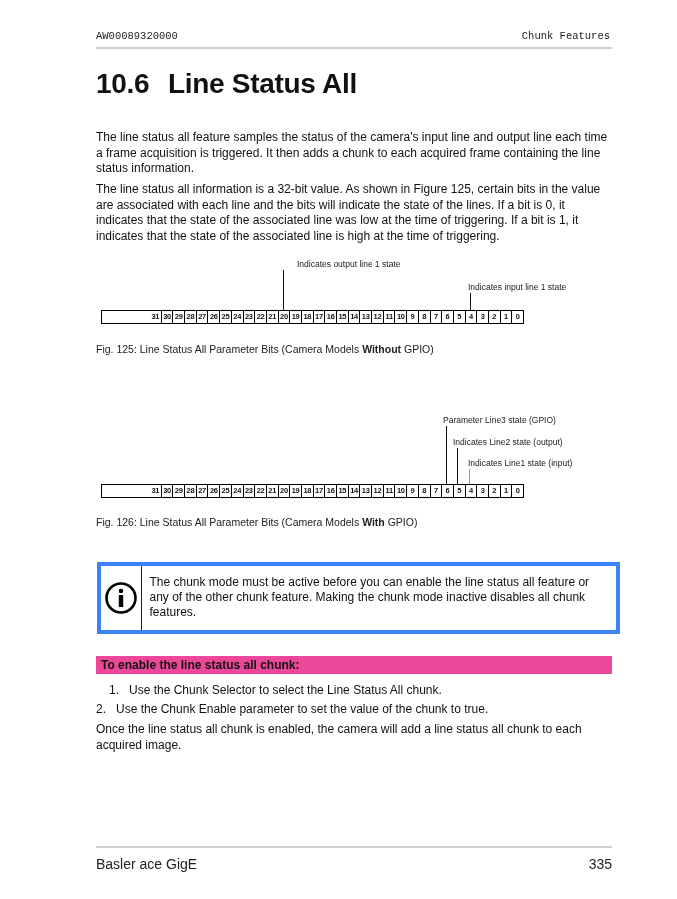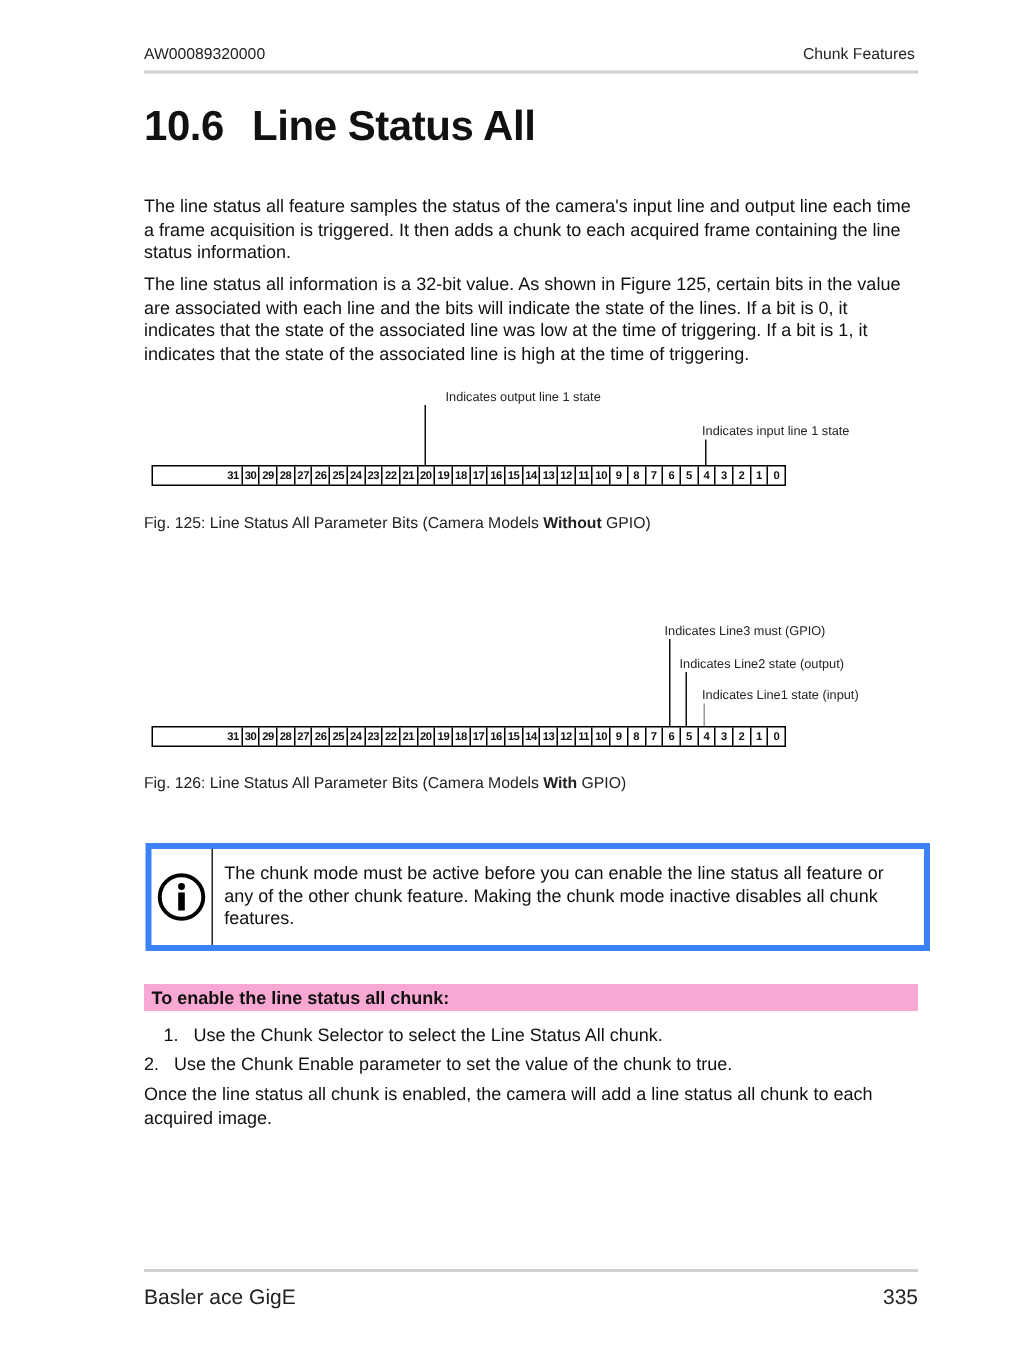--- a/index.html
+++ b/index.html
@@ -1,32 +1,32 @@
 <!DOCTYPE html>
 <html><head>
 <meta charset="utf-8">
 <style>
   html, body { margin:0; padding:0; background:#fff; }
   body { width:677px; height:899px; position:relative; overflow:hidden; font-family:"Liberation Sans", sans-serif; color:#111; }
   .abs { position:absolute; }
-  .hdr { top:30px; font-size:10.5px; color:#222; }
+  .hdr { top:30px; font-size:10.5px; color:#222;font-family:Liberation Mono, monospace; }
   .hdr-rule { top:47px; left:96px; width:516px; height:2px; background:#d0d0d0; }
   .title { top:68px; left:96px; font-size:28px; font-weight:bold; letter-spacing:-0.3px; }
   .title .num { display:inline-block; width:72px; }
   .para { left:96px; width:518px; font-size:12px; line-height:15.5px; color:#111; }
   .bitbar { display:flex; height:12px; border:1px solid #000;padding-left:48px; }
   .bitbar .cell { width:10.7px; border-right:1px solid #000; font-size:7.5px; font-weight:bold; text-align:center; line-height:12px; letter-spacing:-0.3px; overflow:hidden; }
   .bitbar .cell:last-child { border-right:none; }
   .lbl { font-size:8.5px; color:#222; white-space:nowrap; }
   .leader { width:1px; background:#111; }
   .caption { left:96px; font-size:10.5px; color:#222; }
   .note { top:562px; left:97px; width:515px; height:64px; border:4px solid #3b82f6; display:flex; }
   .note .iconcell { width:80px; border-right:1px solid #222; display:flex; align-items:center; justify-content:center; }
   .note .txt { padding:9px 8px; font-size:12px; line-height:15px; color:#111; }
-  .proc-head { top:656px; left:96px; width:516px; height:18px; background:#f9a8d4; font-size:12px; font-weight:bold; line-height:18px; }
+  .proc-head { top:656px; left:96px; width:516px; height:18px; background:#ec4899; font-size:12px; font-weight:bold; line-height:18px; }
   .proc-head span { padding-left:5px; }
   .step { left:96px; font-size:12px; color:#111; }
   .step .n { display:inline-block; width:20px; }
   .ftr-rule { top:846px; left:96px; width:516px; height:2px; background:#d0d0d0; }
   .ftr { top:856px; font-size:14px; color:#222; }
 </style>
 </head>
 <body>
 
 <div class="abs hdr" style="left:96px;">AW00089320000</div>
@@ -76,21 +76,21 @@
       <div class="cell">4</div>
       <div class="cell">3</div>
       <div class="cell">2</div>
       <div class="cell">1</div>
       <div class="cell">0</div>
     </div>
 </div>
 <div class="abs caption" style="top:343px;"><span>Fig. 125: Line Status All Parameter Bits (Camera Models </span><b>Without</b><span> GPIO)</span></div>
 
 <div class="abs" style="left:0; top:0; width:677px; height:899px; pointer-events:none;">
-  <div class="abs lbl" style="left:443px; top:415px;">Indicates Line3 must (GPIO)</div>
+  <div class="abs lbl" style="left:443px; top:415px;">Parameter Line3 state (GPIO)</div>
   <div class="abs leader" style="left:446px; top:426px; height:58px;"></div>
   <div class="abs lbl" style="left:453px; top:437px;">Indicates Line2 state (output)</div>
   <div class="abs leader" style="left:457px; top:448px; height:36px;"></div>
   <div class="abs lbl" style="left:468px; top:458px;">Indicates Line1 state (input)</div>
   <div class="abs leader" style="left:469px; top:469px; height:15px; background:#999;"></div>
   <div class="abs bitbar" id="bar126" style="left:101px; top:484px;">
       <div class="cell">31</div>
       <div class="cell">30</div>
       <div class="cell">29</div>
       <div class="cell">28</div>

